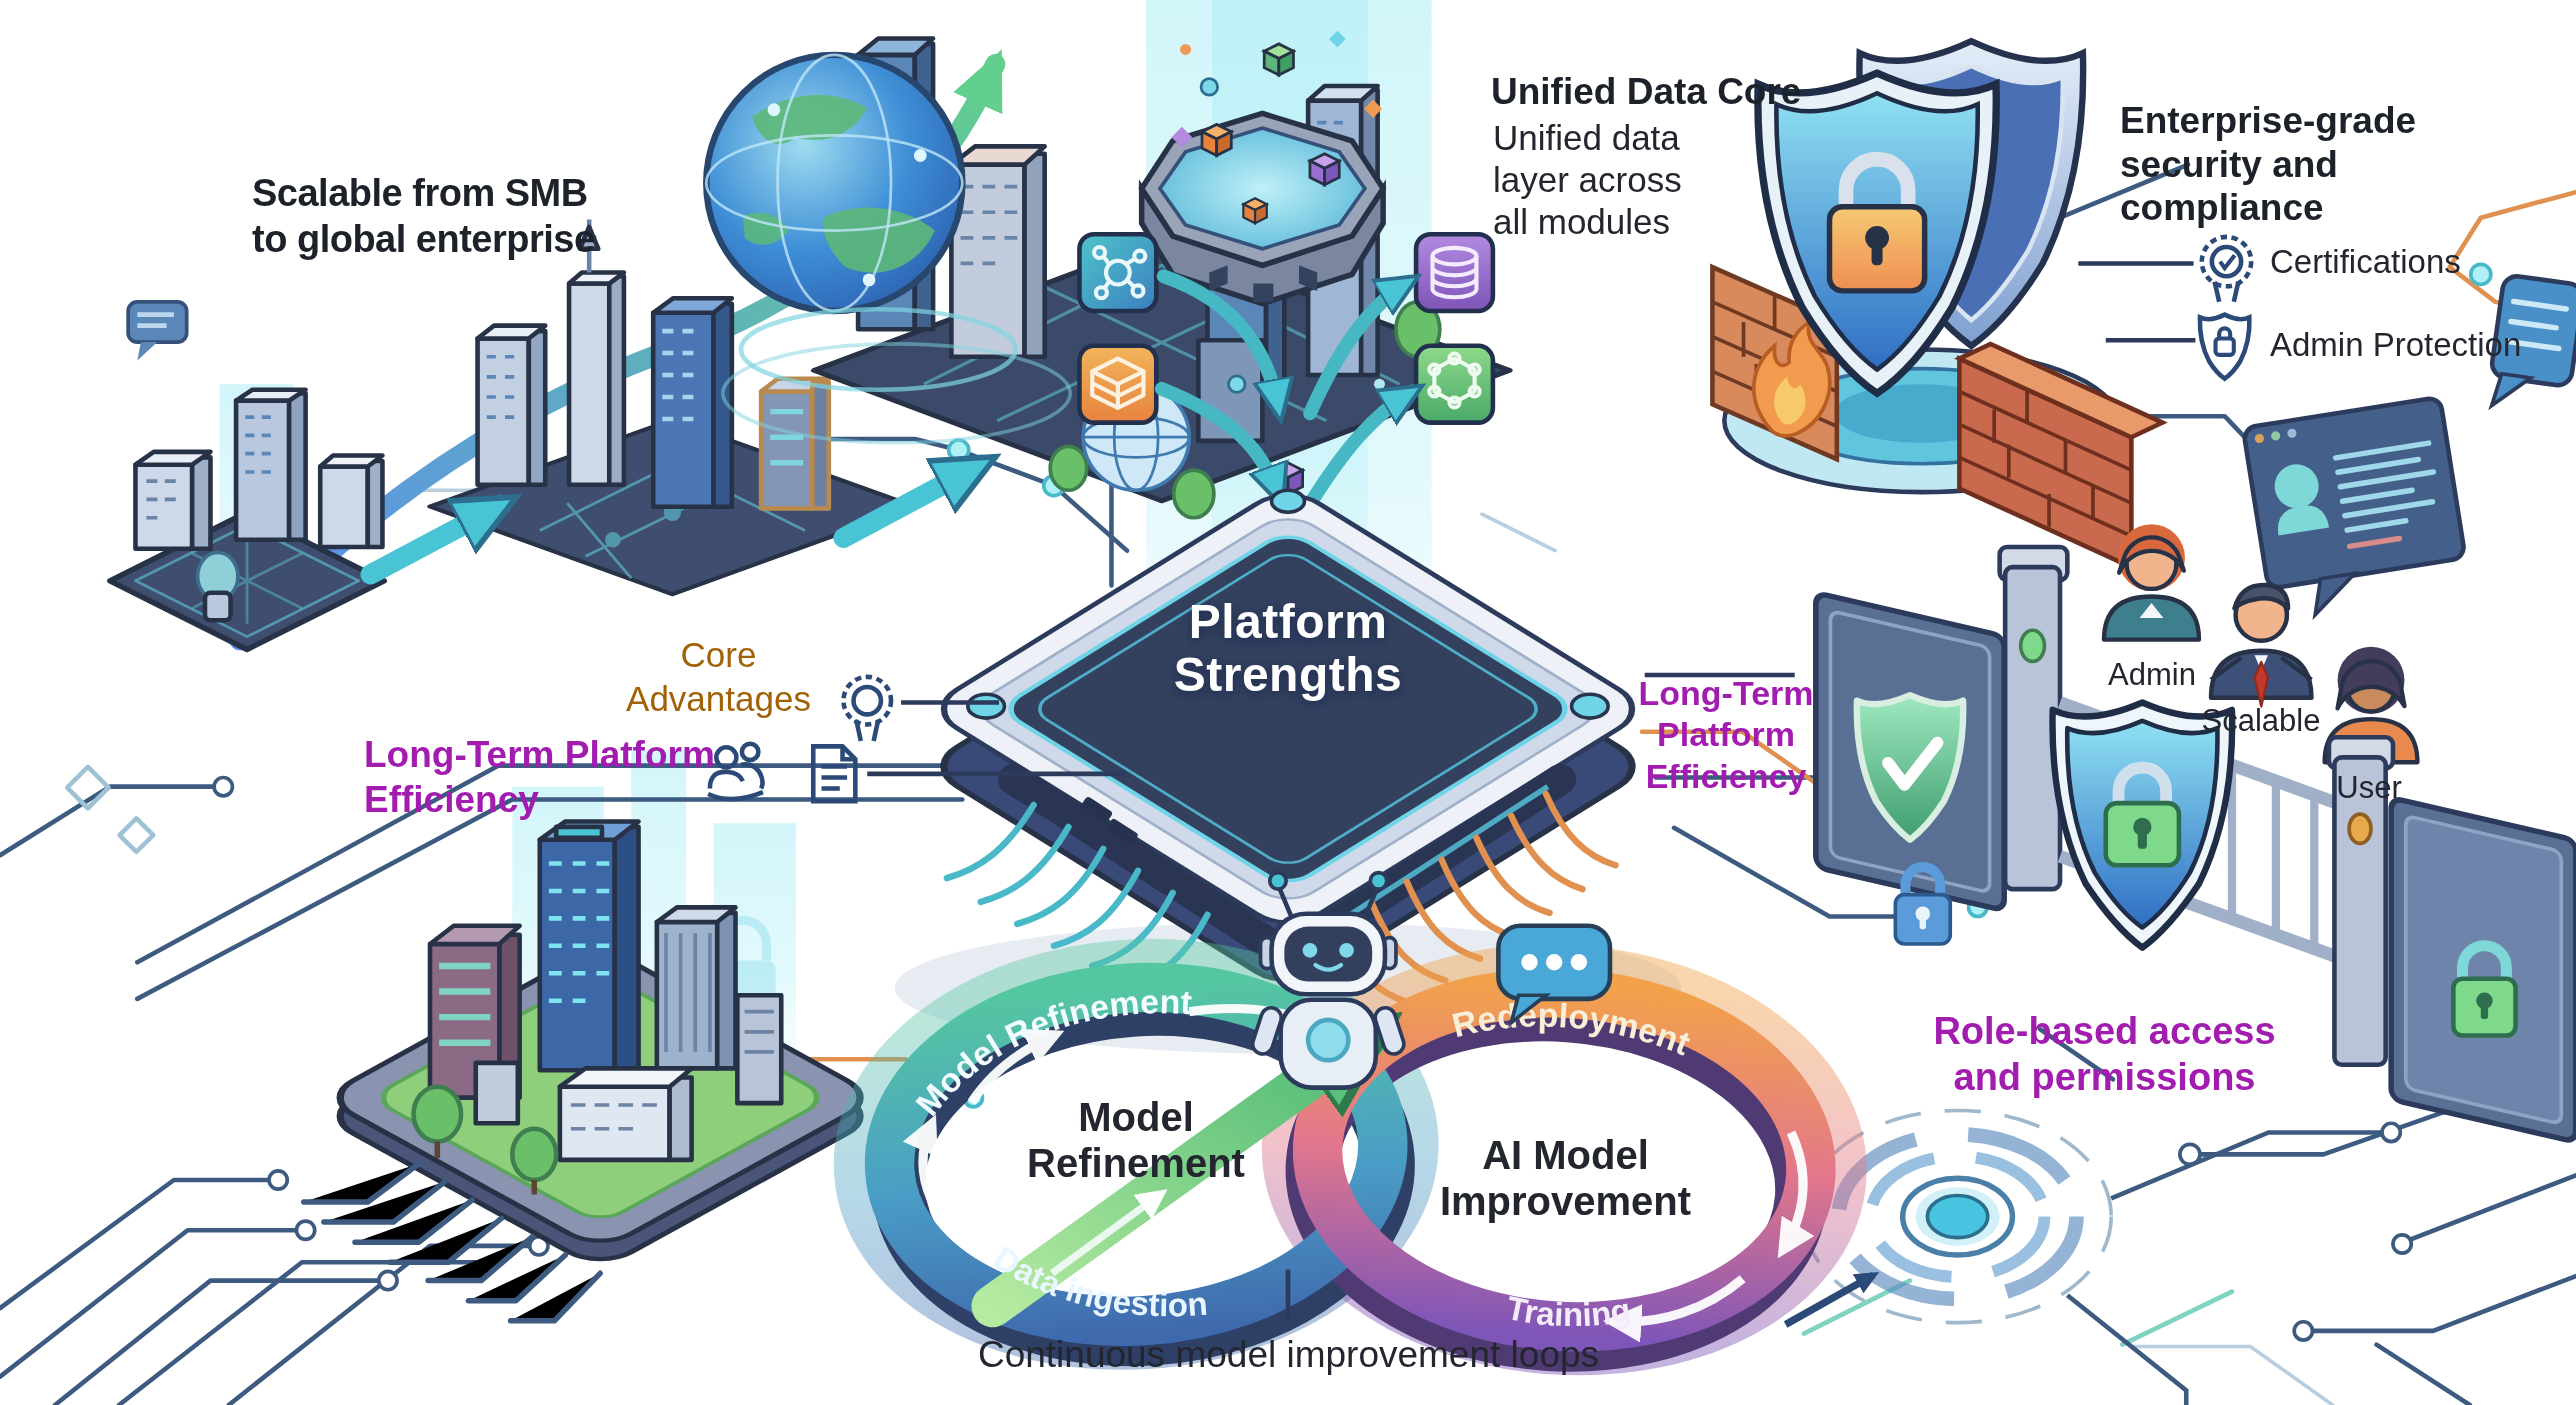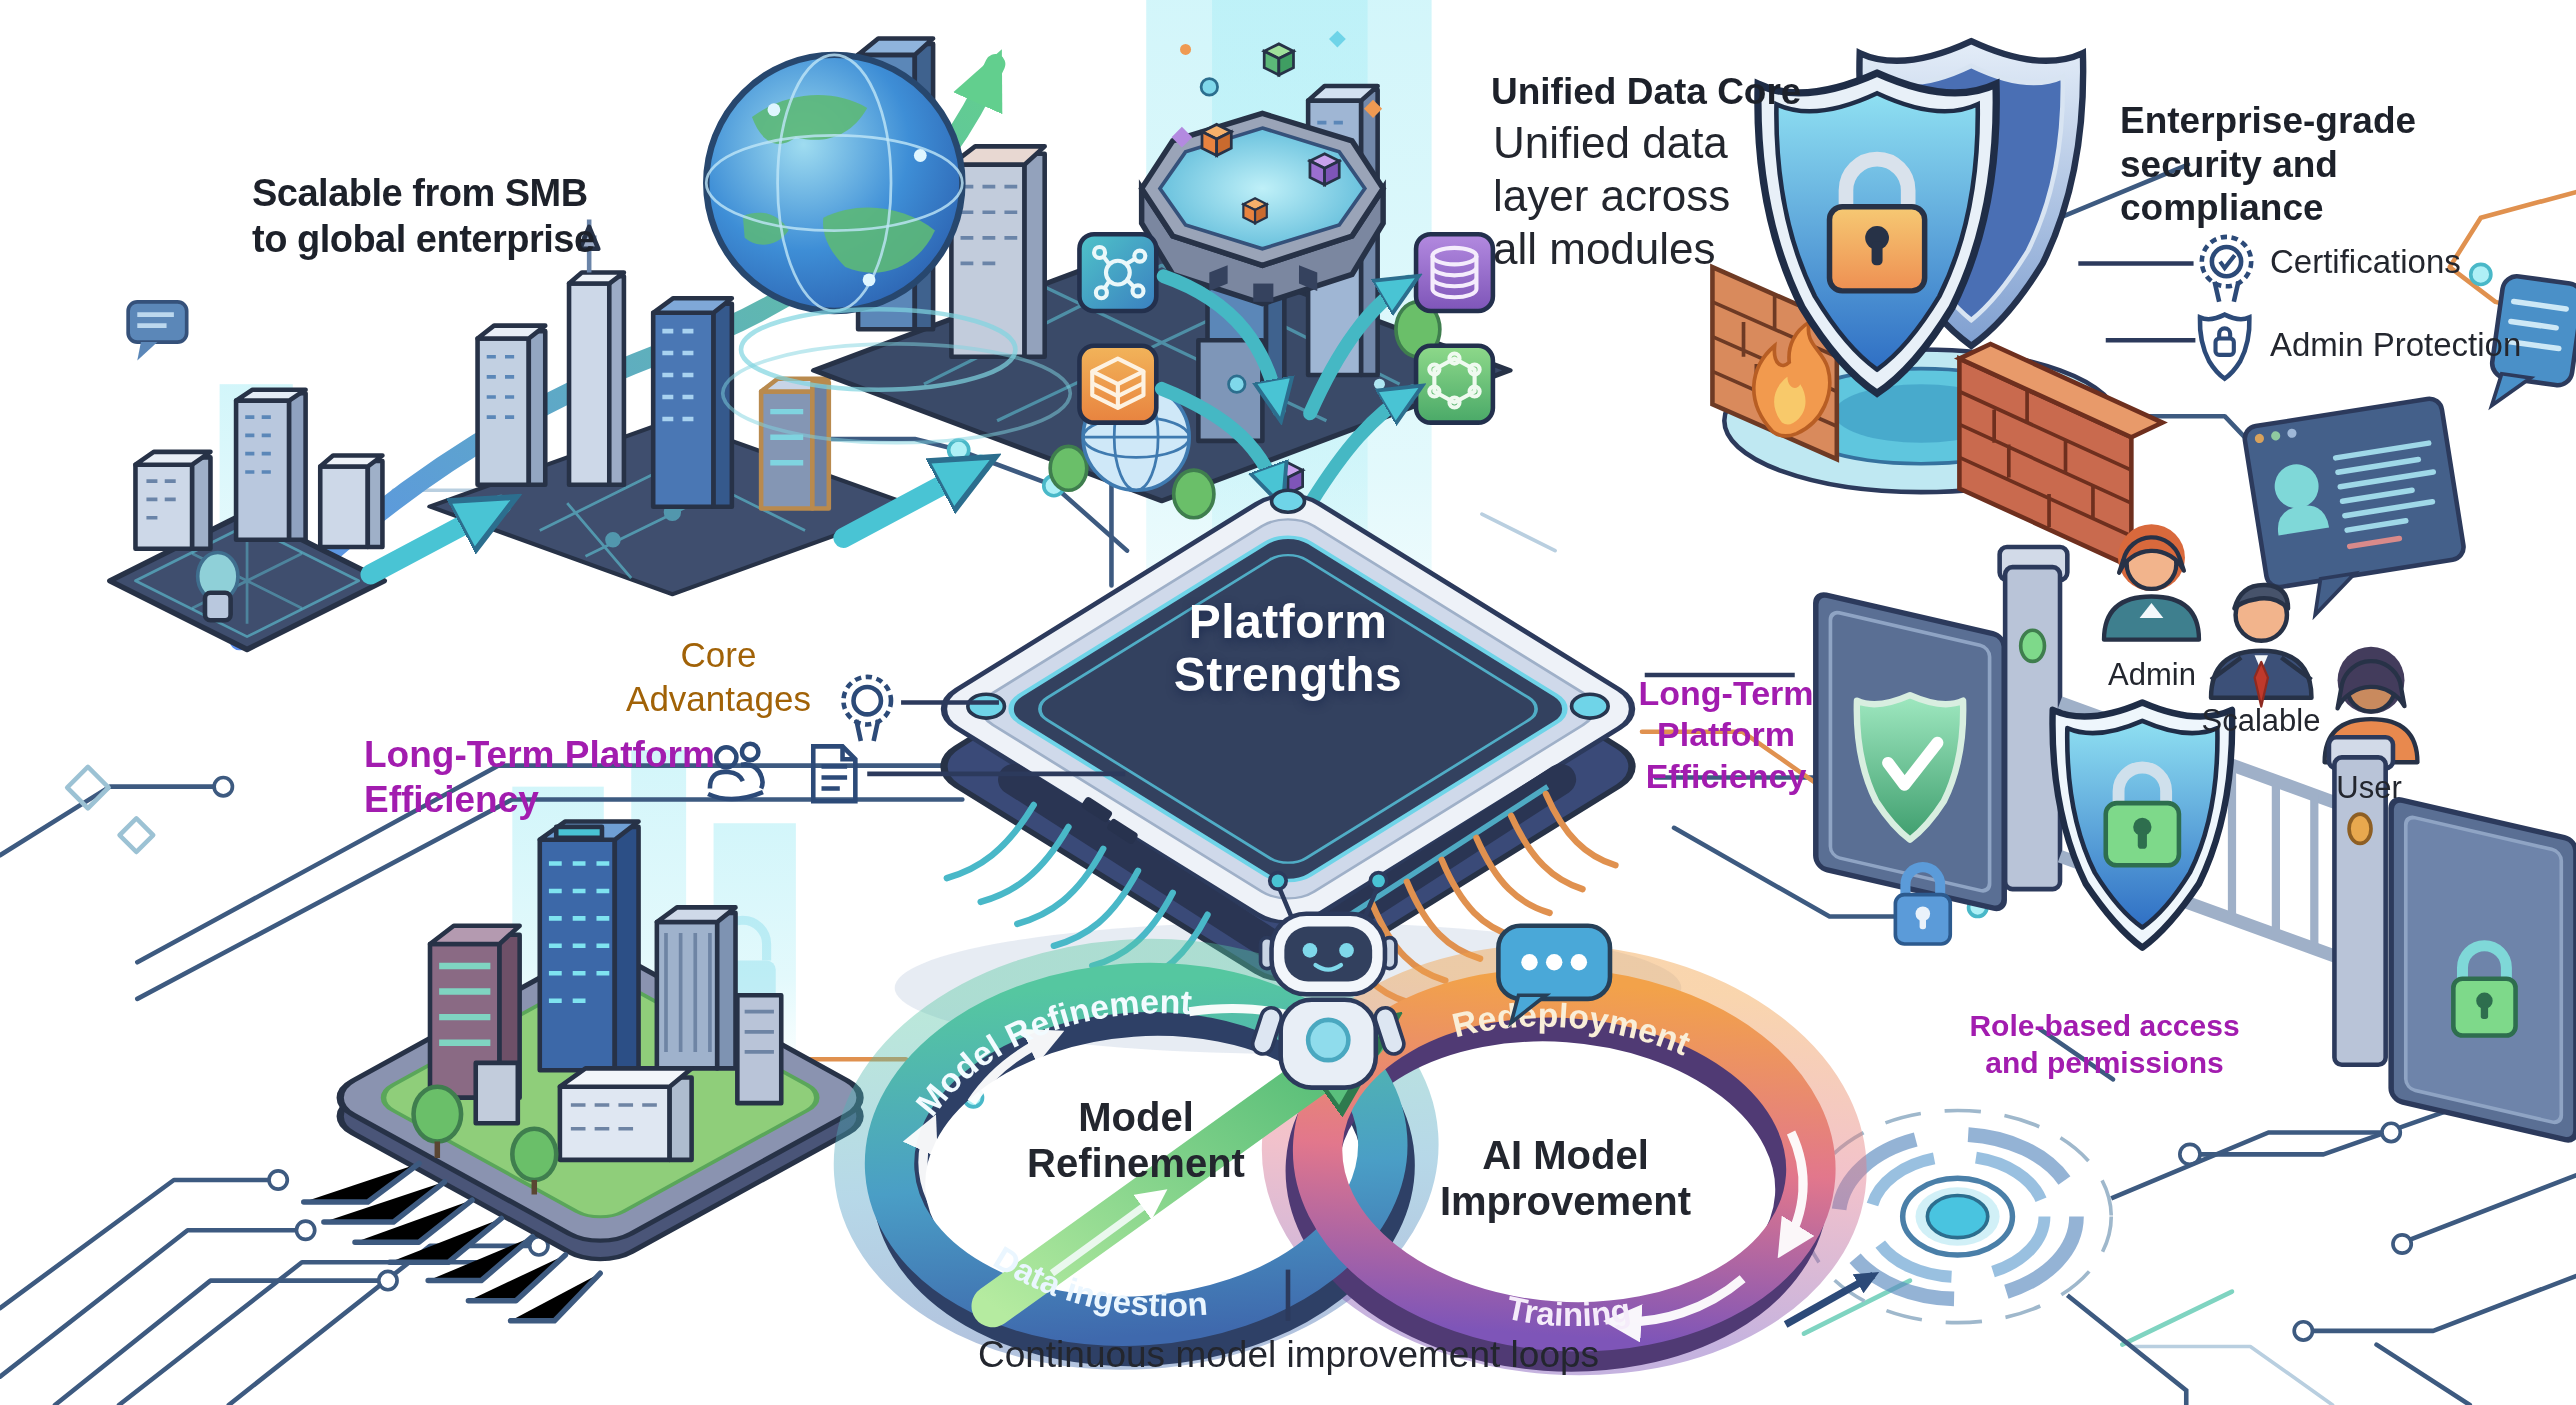--- a/index.html
+++ b/index.html
@@ -3,21 +3,21 @@
 <meta charset="utf-8">
 <style>
   html,body{margin:0;padding:0;background:#ffffff;}
   body{width:2576px;height:1405px;position:relative;overflow:hidden;
        font-family:"Liberation Sans",sans-serif;}
   #art{position:absolute;left:0;top:0;z-index:1;}
   .lbl{position:absolute;white-space:pre-line;color:#1d212a;z-index:6;
        font-family:"Liberation Sans",sans-serif;}
   .h1{font-weight:bold;font-size:38px;line-height:1.22;letter-spacing:-0.5px;}
   .h2{font-weight:bold;font-size:37px;line-height:1.18;}
-  .sub{font-size:44px;line-height:1.2;color:#23262e;}
+  .sub{font-size:35px;line-height:1.2;color:#23262e;}
   .item{font-size:33px;color:#23262e;}
   .chipLbl{font-weight:bold;font-size:48px;line-height:1.1;color:#ffffff;text-align:center;
            text-shadow:0 2.7px 9.1px rgba(15,30,70,.6);letter-spacing:0.5px;}
   .callout{font-size:35px;line-height:1.25;color:#a16207;}
   .calloutB{font-weight:bold;font-size:37px;line-height:1.22;color:#a21caf;}
   .role{font-size:31px;color:#23262e;text-align:center;}
   .loopC{font-weight:bold;font-size:40px;line-height:1.15;color:#23262e;text-align:center;}
   .cap{font-size:37px;color:#23262e;text-align:center;}
   .ctr{text-align:center;}
 </style>
@@ -777,21 +777,21 @@
 Efficiency</div>
 
 <div class="lbl calloutB ctr" style="left:1621px;top:673px;width:210px;font-size:34px;">Long-Term
 Platform
 Efficiency</div>
 
 <div class="lbl role" style="left:2088px;top:657px;width:128px;">Admin</div>
 <div class="lbl role" style="left:2188px;top:703px;width:146px;">Scalable</div>
 <div class="lbl role" style="left:2305px;top:770px;width:128px;">User</div>
 
-<div class="lbl calloutB ctr" style="left:1903px;top:1008px;width:403px;font-size:30px;">Role-based access
+<div class="lbl calloutB ctr" style="left:1903px;top:1008px;width:403px;font-size:38px;">Role-based access
 and permissions</div>
 
 <div class="lbl loopC" style="left:1026px;top:1094px;width:220px;">Model
 Refinement</div>
 <div class="lbl loopC" style="left:1433px;top:1100px;width:265px;margin-top:32px;">AI Model
 Improvement</div>
 
 <div class="lbl cap" style="left:959px;top:1334px;width:659px;">Continuous model improvement loops</div>
 
 

